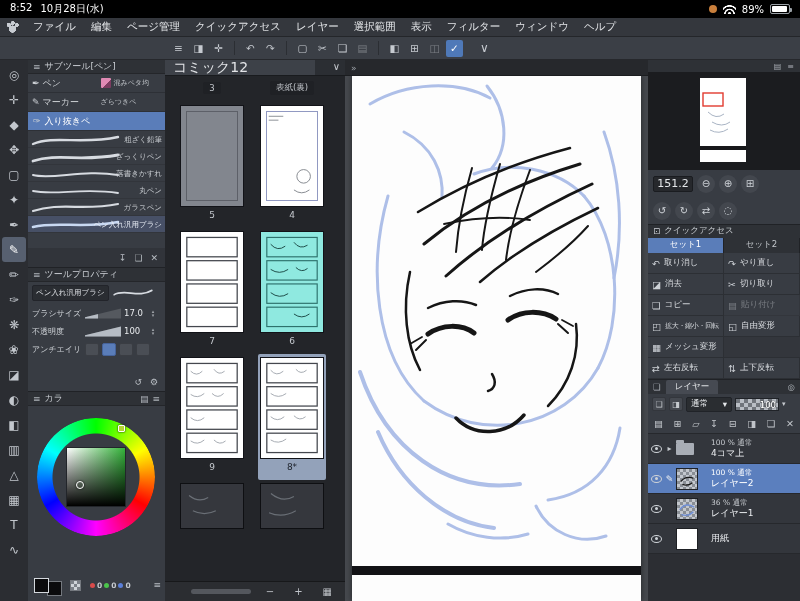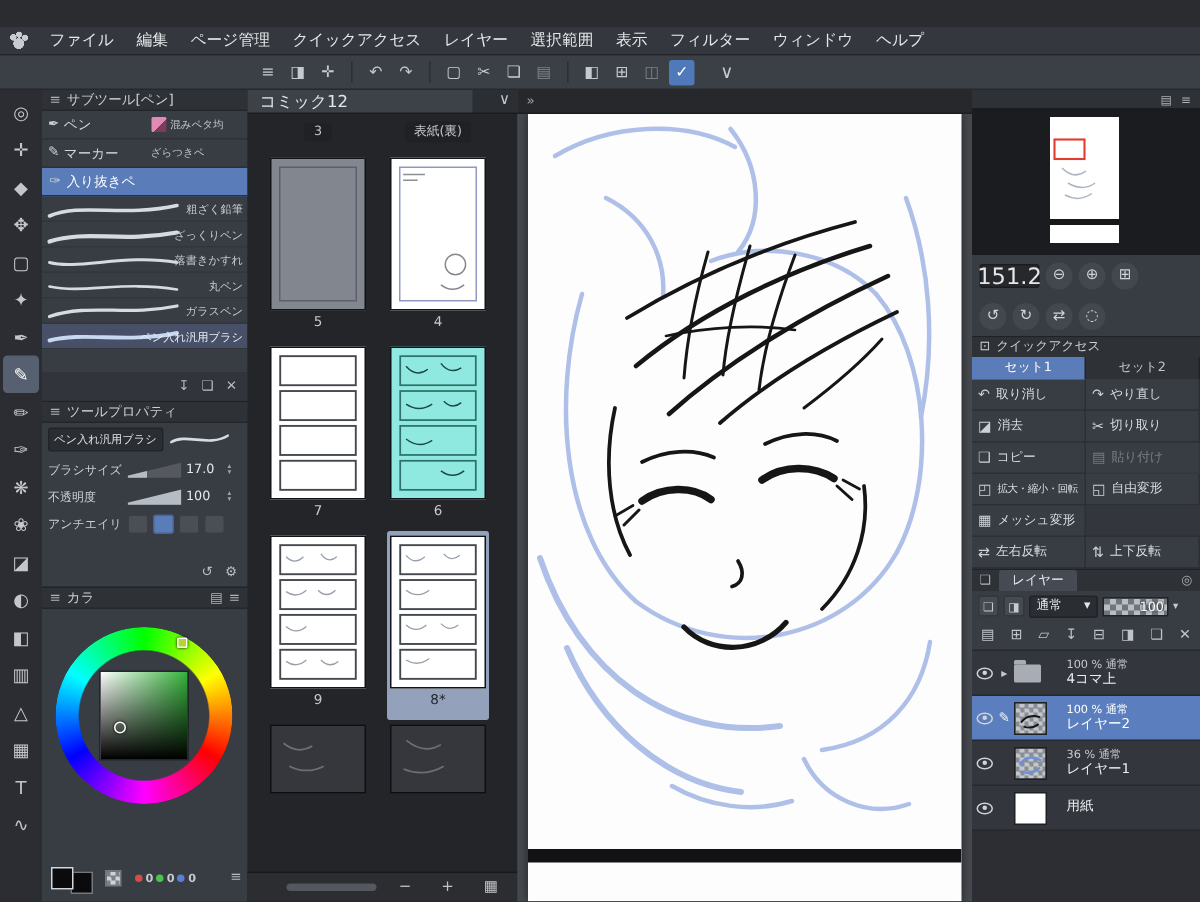--- a/index.html
+++ b/index.html
@@ -123,21 +123,21 @@
 .swatch.sub{border:1px solid #74787e;margin-left:-6px;margin-top:6px}
 .swatch.trans{width:11px;height:11px;margin-left:4px;border:1px solid #74787e;
   background:repeating-conic-gradient(#cfd3d8 0% 25%,#7b8087 0% 50%) 0 0/6px 6px}
 .rgb{display:flex;align-items:center;gap:2px;margin-left:5px;font-size:7.5px;color:#c6cacf}
 .rgb i{width:5px;height:5px;border-radius:50%;display:inline-block}
 .cp-gear{margin-left:auto;font-size:9px;color:#b8bdc3}
 
 
 .pg-head{height:16px;background:#2b2e33;border-bottom:1px solid #191b1e;position:relative}
 .pg-tab{position:absolute;left:0;top:0;bottom:0;width:150px;background:#3d4148;
-  display:flex;align-items:center;padding:0 8px;font-size:11px;color:#e2e4e7}
+  display:flex;align-items:center;padding:0 8px;font-size:14px;color:#e2e4e7}
 .pg-chevron{position:absolute;right:5px;top:1px;font-size:10px;color:#c6cacf}
 .pg-scroll{position:absolute;top:16px;left:0;right:0;bottom:20px;overflow:hidden;
   padding:4px 0 0 13px}
 .pg-grid{display:grid;grid-template-columns:68px 68px;column-gap:12px;row-gap:0}
 .pg-partial{display:flex;align-items:center;justify-content:center;height:16px;margin-bottom:6px}
 .pg-chip{background:#1f2125;border-radius:2px;padding:1px 6px;font-size:8.5px;color:#c0c4c9;
   white-space:nowrap}
 .pg-cell{display:flex;flex-direction:column;align-items:center;padding:3px 0 8px}
 .pg-cell.sel{background:#93a2ba;border-radius:2px}
 .thumb{width:64px;height:102px;background:#fff;border:1px solid #121318;position:relative;flex:0 0 auto}
@@ -168,21 +168,21 @@
 
 .navp{height:165px;border-bottom:1px solid #202226;display:flex;flex-direction:column}
 .nv-head{height:12px;background:#2e3136;display:flex;align-items:center;justify-content:flex-end;
   gap:6px;padding:0 6px}
 .nv-head span{font-size:8px;color:#aeb3b9}
 .nv-view-area{height:98px;background:#1b1c1f;position:relative}
 .nv-thumb{position:absolute;left:52px;top:6px;width:46px;height:84px;background:#fff}
 .nv-thumb svg{position:absolute;inset:0;width:100%;height:100%}
 .nv-row{height:27px;display:flex;align-items:center;gap:4px;padding:0 5px}
 .nv-zoom{width:40px;height:16px;background:#26282c;border:1px solid #1a1c20;border-radius:2px;
-  font-size:15px;color:#e4e7ea;display:flex;align-items:center;justify-content:center}
+  font-size:11px;color:#e4e7ea;display:flex;align-items:center;justify-content:center}
 .nv-btn{width:18px;height:18px;border-radius:50%;background:#43474e;display:flex;align-items:center;
   justify-content:center;font-size:10px;color:#cfd3d8}
 
 
 .qa{height:155px;border-bottom:1px solid #202226;display:flex;flex-direction:column}
 .qa-head{height:13px;background:#2e3136;display:flex;align-items:center;gap:4px;padding:0 5px;
   font-size:8.5px;color:#ccd0d5}
 .qa-tabs{height:16px;display:flex;background:#0369a1}
 .qa-tab{flex:1;display:flex;align-items:center;justify-content:center;font-size:8.5px;
   color:#c3c7cc;background:#2e3136;border-right:1px solid #202226}
@@ -234,20 +234,34 @@
 .l-txt{flex:1;padding-left:4px;overflow:hidden}
 .l-info{display:block;font-size:7.5px;color:#c6cacf;line-height:10px;white-space:nowrap}
 .l-name{display:block;font-size:9px;color:#eceef1;line-height:11px;white-space:nowrap}
 .l-row.sel .l-info,.l-row.sel .l-name{color:#fff}
 </style>
 </head>
 <body>
 
 <div class="app">
 
+  <div class="status-bar">
+    <div class="sb-left">
+      <span>8:52</span>
+      <span>10月28日(水)</span>
+    </div>
+    <div class="sb-right">
+      <span class="hotspot"></span>
+      <span class="wifi"></span>
+      <span>89%</span>
+      <span class="battery">
+          <i></i>
+        </span>
+    </div>
+  </div>
 
   <div class="menu-bar">
     <span class="paw"></span>
     <span class="menu-item">ファイル</span>
     <span class="menu-item">編集</span>
     <span class="menu-item">ページ管理</span>
     <span class="menu-item">クイックアクセス</span>
     <span class="menu-item">レイヤー</span>
     <span class="menu-item">選択範囲</span>
     <span class="menu-item">表示</span>

